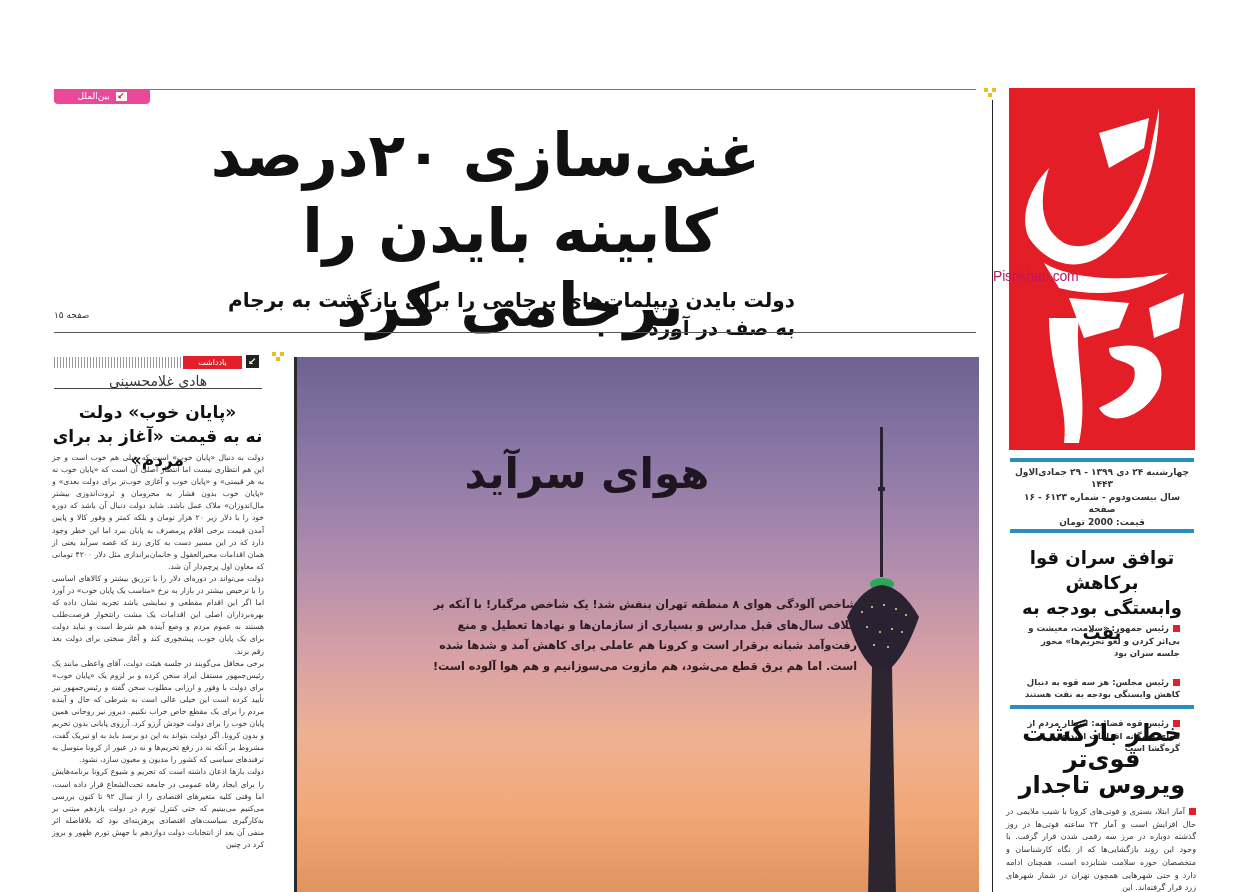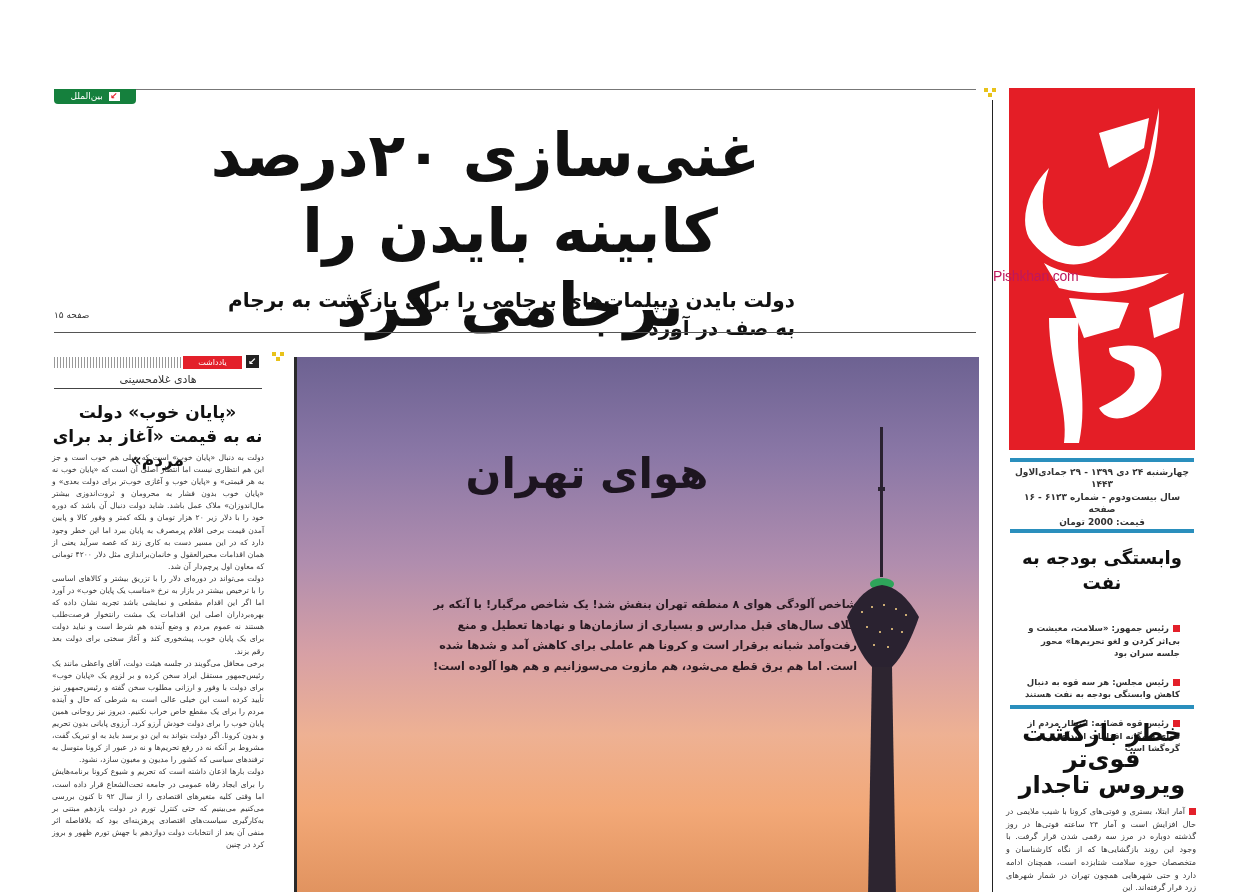--- a/index.html
+++ b/index.html
@@ -6,41 +6,41 @@
   body {
     width:1250px; height:892px; overflow:hidden; background:#ffffff;
     font-family:"DejaVu Sans", sans-serif; color:#1a1a1a; position:relative;
   }
   .abs { position:absolute; }
   .rtl { direction:rtl; unicode-bidi:embed; }
 
   
   #top-rule { left:54px; top:89px; width:922px; height:1px; background:#777; }
   #section-tag {
-    left:54px; top:89px; width:82px; height:15px; background:#15803d; color:#fff;
+    left:54px; top:89px; width:96px; height:15px; background:#ec4899; color:#fff;
     border-radius:0 0 4px 4px; font-size:9px; line-height:15px; text-align:center;
   }
   #section-tag .arrow { display:inline-block; width:11px; height:9px; background:#fff; color:#e3202a;
     font-size:9px; line-height:9px; vertical-align:middle; margin-left:3px; font-weight:bold; }
 
   
   #headline-line1 { left:200px; top:118px; width:560px; 
     font-family:"DejaVu Sans", sans-serif; font-weight:bold; font-size:60px; line-height:74px; color:#111; letter-spacing:-1px; }
   #headline-line2 { left:200px; top:194px; width:620px; text-align:center;
     font-family:"DejaVu Sans", sans-serif; font-weight:bold; font-size:60px; line-height:74px; color:#111; letter-spacing:-1px; }
   #subheadline { left:220px; top:286px; width:575px; text-align:right; font-weight:bold; font-size:20px; color:#111; line-height:28px; }
   #page-ref { left:54px; top:310px; font-size:9px; color:#333; }
   #mid-rule { left:54px; top:332px; width:922px; height:1px; background:#555; }
 
   
   #ed-barcode { left:54px; top:357px; width:128px; height:11px;
     background:repeating-linear-gradient(90deg,#999 0 1px,#fff 1px 3px); }
   #ed-tag { left:183px; top:356px; width:59px; height:13px; background:#e3202a; color:#fff; font-size:8px; line-height:13px; text-align:center; }
   #ed-icon { left:246px; top:355px; width:13px; height:13px; background:#222; color:#fff; font-size:10px; line-height:13px; text-align:center; font-weight:bold; }
-  #ed-author { left:54px; top:373px; width:208px; text-align:center; font-size:11px; color:#333; }
+  #ed-author { left:54px; top:373px; width:208px; text-align:center; font-size:14px; color:#333; }
   #ed-rule { left:54px; top:388px; width:208px; height:1px; background:#444; }
   #ed-title { left:50px; top:400px; width:215px; text-align:center; font-weight:bold; font-size:17px; line-height:24px; color:#111; }
   #ed-body { left:52px; top:452px; width:212px; font-size:7.6px; line-height:12.1px; color:#333; text-align:justify; }
   #ed-body p { margin:0; }
 
   
   .dots { width:14px; height:10px; }
   .dots i { position:absolute; width:4px; height:4px; background:#e8c21a; }
 
   
@@ -107,21 +107,21 @@
 </div>
 
 <div class="abs dots" style="left:272px;top:352px;">
   <i style="left:0;top:0"></i>
     <i style="left:8px;top:0"></i>
     <i style="left:4px;top:5px"></i>
 </div>
 
 <div class="abs" id="photo">
   <div class="abs rtl" id="photo-title">
-    <div>هوای تهران</div>
+    <div>هوای سرآید</div>
   </div>
   <div class="abs rtl" id="photo-caption">شاخص آلودگی هوای ۸ منطقه تهران بنفش شد! یک شاخص مرگبار! با آنکه بر خلاف سال‌های قبل مدارس و بسیاری از سازمان‌ها و نهادها تعطیل و منع رفت‌وآمد شبانه برقرار است و کرونا هم عاملی برای کاهش آمد و شدها شده است. اما هم برق قطع می‌شود، هم مازوت می‌سوزانیم و هم هوا آلوده است!</div>
 
   <svg class="abs" id="tower" viewBox="0 0 120 480">
     <rect x="58" y="10" width="3" height="150" fill="#2a2230"></rect>
     <rect x="56" y="70" width="7" height="4" fill="#2a2230"></rect>
     <ellipse cx="60" cy="167" rx="12" ry="6" fill="#2ea55a"></ellipse>
     <path d="M25 200 Q40 170 60 168 Q80 170 97 200 Q85 235 70 250 L50 250 Q35 235 25 200Z" fill="#2a2230"></path>
     <g fill="#ffd88a">
       <circle cx="40" cy="195" r="1"></circle>
@@ -162,20 +162,21 @@
 
 <div class="abs blue-rule" id="info-rule-top"></div>
 <div class="abs rtl" id="info-block">
   <div>چهارشنبه ۲۴ دی ۱۳۹۹ - ۲۹ جمادی‌الاول ۱۴۴۳</div>
   <div>سال بیست‌ودوم - شماره ۶۱۲۳ - ۱۶ صفحه</div>
   <div>قیمت: 2000 تومان</div>
 </div>
 <div class="abs blue-rule" id="info-rule-bottom"></div>
 
 <div class="abs rtl" id="news1-title">
+  <div>توافق سران قوا برکاهش</div>
   <div>وابستگی بودجه به نفت</div>
 </div>
 <div class="abs rtl" id="news1-bullets">
   <p><span class="bul"></span><span>رئیس جمهور: «سلامت، معیشت و بی‌اثر کردن و لغو تحریم‌ها» محور جلسه سران بود</span></p>
   <p><span class="bul"></span><span>رئیس مجلس: هر سه قوه به دنبال کاهش وابستگی بودجه به نفت هستند</span></p>
   <p><span class="bul"></span><span>رئیس قوه قضائیه: انتظار مردم از قوای سه‌گانه اقدامات امیدآفرین و گره‌گشا است</span></p>
 </div>
 <div class="abs blue-rule" id="news-rule"></div>
 
 <div class="abs rtl" id="news2-title">

